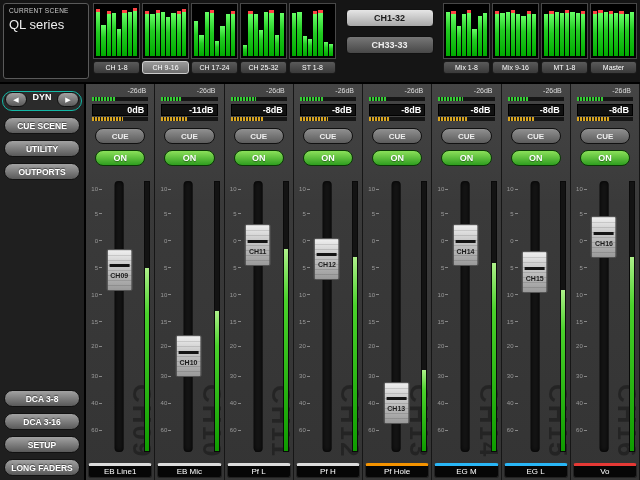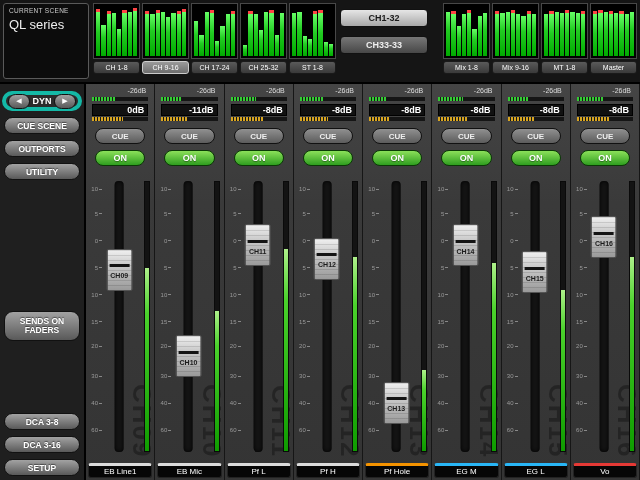--- a/index.html
+++ b/index.html
@@ -18,32 +18,32 @@
 
   .banks { display:flex; gap:2px; }
   .banks-right { margin-left:auto; }
   .bank { width:47px; display:flex; flex-direction:column; }
   .bank-meter { height:56px; background:#000; border:1px solid #484848; display:flex; align-items:flex-end; gap:1px; padding:2px; }
   .bar { flex:1; background:linear-gradient(180deg,#6f6 0%,#2c2 40%,#0a0 100%); }
   .bar.hot { background:linear-gradient(180deg,#f44 0 3px,#6f6 3px,#2c2 50%,#0a0 100%); }
   .bank-label { height:13px; margin-top:2px; background:linear-gradient(#5a5a5a,#3a3a3a); border:1px solid #1a1a1a; border-radius:3px; color:#fff; font-size:7px; display:flex; align-items:center; justify-content:center; }
   .bank-label.selected { background:linear-gradient(#9a9a9a,#6e6e6e); color:#fff; border-color:#ccc; }
 
-  .switch-col { flex:1; display:flex; flex-direction:column; align-items:flex-start; gap:9px; padding-top:6px; }
+  .switch-col { flex:1; display:flex; flex-direction:column; align-items:center; gap:9px; padding-top:6px; }
   .switch-btn { width:88px; height:18px; border-radius:4px; font-size:9px; font-weight:bold; border:1px solid #111; }
   .switch-btn.selected { background:linear-gradient(#e6e6e6,#a8a8a8); color:#1a1a1a; }
   .switch-btn.unselected { background:linear-gradient(#777,#474747); color:#eee; }
 
   
   .main { flex:1; display:flex; min-height:0; }
 
   aside { width:86px; background:#1f1f1f; border-right:2px solid #000; display:flex; flex-direction:column; align-items:center; padding:7px 0 4px; gap:6px; }
   .sbtn { width:76px; height:17px; border-radius:9px; background:linear-gradient(#a2a2a2,#595959); border:1px solid #111; color:#fff; font-size:8.5px; font-weight:bold; text-shadow:0 -1px 1px rgba(0,0,0,.5); display:flex; align-items:center; justify-content:center; }
   .sbtn.tall { height:30px; text-align:center; line-height:1.15; padding:0 4px; }
-  .dyn-nav { width:80px; height:20px; background:#2b2b2b; border:4px solid #14b8a6; border-radius:10px; display:flex; align-items:center; justify-content:space-between; padding:0 2px; }
+  .dyn-nav { width:80px; height:20px; background:#2b2b2b; border:1px solid #14b8a6; border-radius:10px; display:flex; align-items:flex-start; justify-content:space-between; padding:0 2px; }
   .arrow-btn { width:22px; height:15px; border-radius:8px; background:linear-gradient(#a2a2a2,#595959); border:1px solid #111; color:#fff; font-size:7px; display:flex; align-items:center; justify-content:center; }
   .dyn-label { font-size:9px; font-weight:bold; color:#fff; }
   .spacer-a { flex:2; } .spacer-b { flex:1; }
 
   
   #strips { flex:1; display:flex; background:#2d2d2d; min-width:0; }
   .strip { flex:1; min-width:0; position:relative; border-right:1px solid #161616; background:linear-gradient(180deg,#454545,#3a3a3a 30%,#343434 100%); display:flex; flex-direction:column; padding-top:3px; }
   .gain-row { height:9px; font-size:7px; color:#ddd; text-align:right; padding-right:8px; }
   .mini { height:4px; margin:1px 6px 2px; background:#151515; position:relative; }
   .mini-fill { position:absolute; left:0; top:0; bottom:0; }
@@ -212,28 +212,28 @@
   </header>
 
   <div class="main">
     <aside>
       <div class="dyn-nav">
         <button class="arrow-btn">◀</button>
         <span class="dyn-label">DYN</span>
         <button class="arrow-btn">▶</button>
       </div>
       <button class="sbtn">CUE SCENE</button>
+      <button class="sbtn">UTILITY</button>
       <button class="sbtn">OUTPORTS</button>
-      <button class="sbtn">UTILITY</button>
       <div class="spacer-a"></div>
-      <button class="sbtn tall">SENDS ON FADERS</button>
       <div class="spacer-b"></div>
       <button class="sbtn">DCA 3-8</button>
       <button class="sbtn">DCA 3-16</button>
       <button class="sbtn">SETUP</button>
+      <button class="sbtn">LONG FADERS</button>
     </aside>
 
     <div id="strips">
         <div class="strip">
           <div class="gain-row">-26dB</div>
           <div class="mini">
             <div class="mini-fill green" style="width: 40%;"></div>
           </div>
           <div class="value-row">0dB</div>
           <div class="mini">

